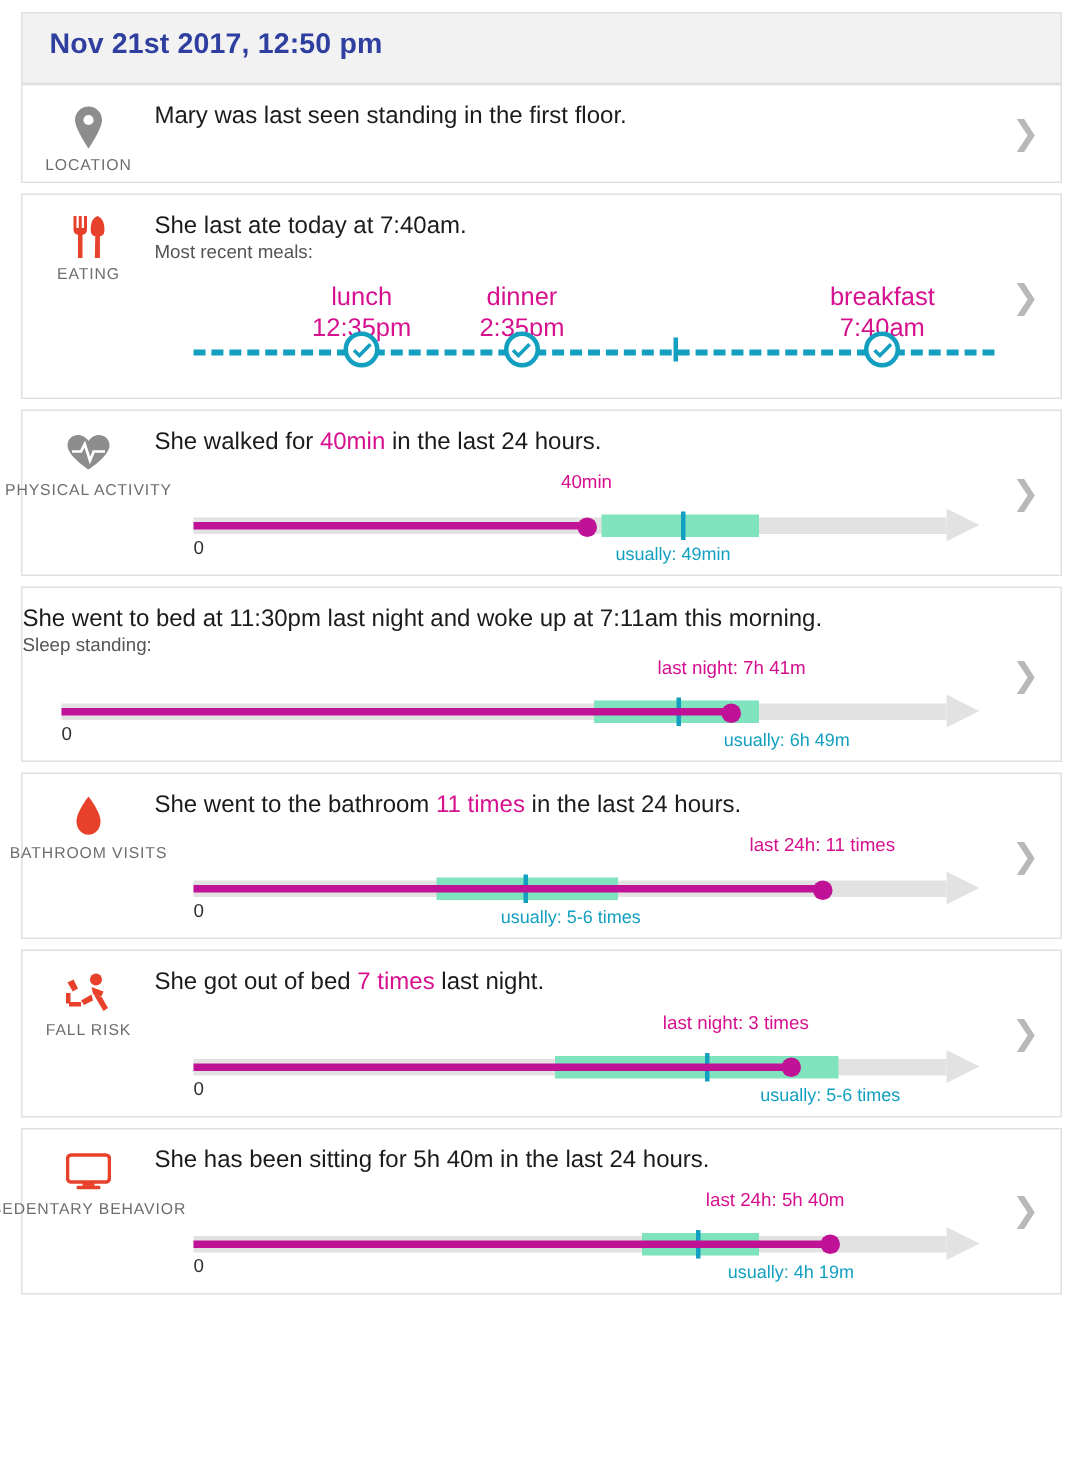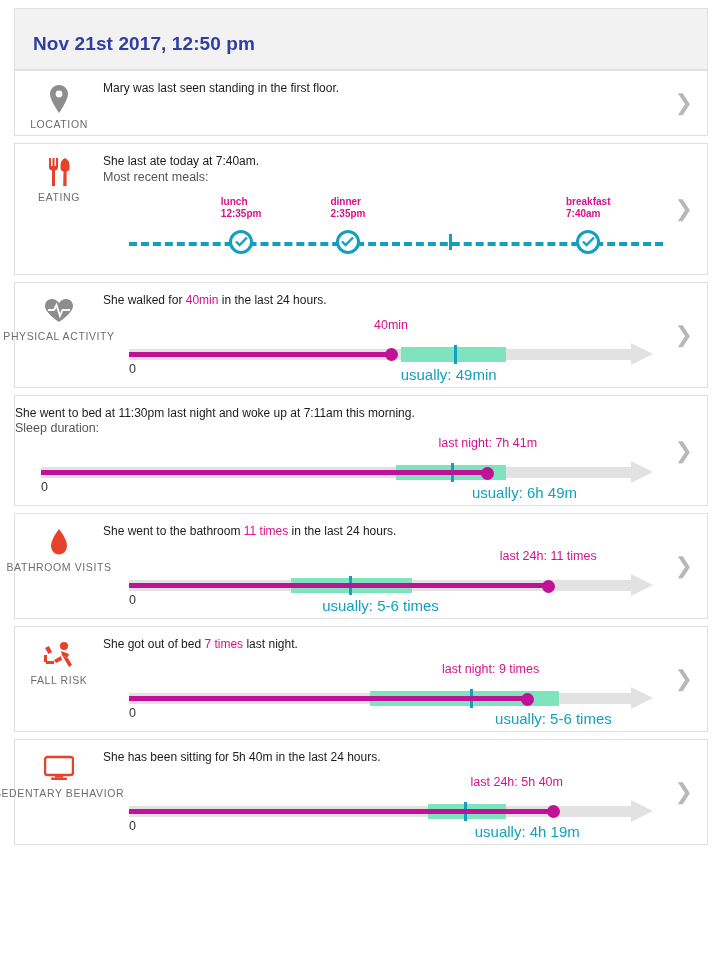--- a/index.html
+++ b/index.html
@@ -17,21 +17,21 @@
   }
   .card {
     border: 1px solid #e0e0e0;
     background: #ffffff;
     position: relative;
     margin-bottom: 7px;
   }
   .header-card {
     background: #f2f2f2;
     border: 1px solid #e0e0e0;
-    padding: 24px 18px 14px 18px;
+    padding: 10px 18px 14px 18px;
   }
   .header-title {
     color: #2f3fa0;
     font-size: 19px;
     font-weight: bold;
     letter-spacing: 0.1px;
   }
   .header-sub {
     color: #666666;
     font-size: 13px;
@@ -63,21 +63,21 @@
     letter-spacing: 0.6px;
     text-align: center;
     margin-top: 3px;
     line-height: 1.15;
   }
   .content {
     flex: 1;
     padding: 10px 44px 12px 0;
   }
   .sentence {
-    font-size: 12px;
+    font-size: 16px;
     color: #1b1b1b;
     line-height: 1.32;
     font-weight: normal;
   }
   .hl { color: #d6108e; }
   .sublabel {
     font-size: 12.5px;
     color: #555555;
     margin-top: 0;
   }
@@ -120,25 +120,25 @@
     border-radius: 50%;
     background: #ffffff;
     border: 3px solid #13a0c0;
     display: flex; align-items: center; justify-content: center;
   }
   .tl-point svg { display: block; }
   .tl-cap {
     position: absolute;
     top: -4px;
     transform: translateX(-50%);
+    text-align: center;
     color: #d6108e;
-    font-size: 10px;
+    font-size: 17px;
     line-height: 1.25;
     white-space: nowrap;
-    font-weight: bold;
   }
 
   
   .gauge {
     position: relative;
     height: 40px;
     margin-top: 18px;
     margin-left: 26px;
     margin-right: 10px;
   }
@@ -198,21 +198,21 @@
     top: -17px;
     transform: translateX(-50%);
     font-size: 12.5px;
     color: #d6108e;
     white-space: nowrap;
   }
   .g-cap-bot {
     position: absolute;
     top: 31px;
     transform: translateX(-50%);
-    font-size: 15px;
+    font-size: 12px;
     color: #13a0c0;
     white-space: nowrap;
   }
   .nowrap { white-space: nowrap; }
 </style>
 </head>
 <body>
 
 <div id="app">
 
@@ -325,21 +325,21 @@
     </div>
     <div class="chev">❯</div>
   </div>
 
   <div class="card">
     <div class="row">
       <div class="content">
         <div class="sentence">
           <span>She went to bed at 11:30pm last night and woke up at 7:11am this morning.</span>
         </div>
-        <div class="sublabel">Sleep duration:</div>
+        <div class="sublabel">Sleep standing:</div>
         <div class="gauge">
           <div class="g-track"></div>
           <div class="g-arrow"></div>
           <div class="g-normal" style="left:58%; width:18%"></div>
           <div class="g-normal-mid" style="left:67%"></div>
           <div class="g-fill" style="width:73%"></div>
           <div class="g-dot" style="left:73%"></div>
           <div class="g-zero">0</div>
           <div class="g-cap-top" style="left:73%">last night: 7h 41m</div>
           <div class="g-cap-bot" style="left:79%">usually: 6h 49m</div>
@@ -400,21 +400,21 @@
           <span>She got out of bed </span><span class="hl">7 times</span><span> last night.</span>
         </div>
         <div class="gauge tall">
           <div class="g-track"></div>
           <div class="g-arrow"></div>
           <div class="g-normal" style="left:46%; width:36%"></div>
           <div class="g-normal-mid" style="left:65%"></div>
           <div class="g-fill" style="width:76%"></div>
           <div class="g-dot" style="left:76%"></div>
           <div class="g-zero">0</div>
-          <div class="g-cap-top" style="left:69%">last night: 9 times</div>
+          <div class="g-cap-top" style="left:69%">last night: 3 times</div>
           <div class="g-cap-bot" style="left:81%">usually: 5-6 times</div>
         </div>
       </div>
     </div>
     <div class="chev">❯</div>
   </div>
 
   <div class="card">
     <div class="row">
       <div class="iconcol">

